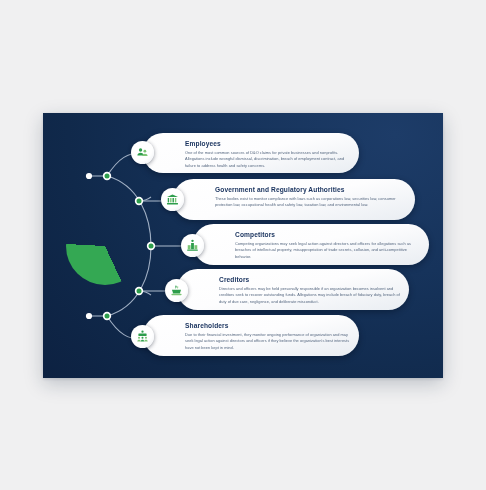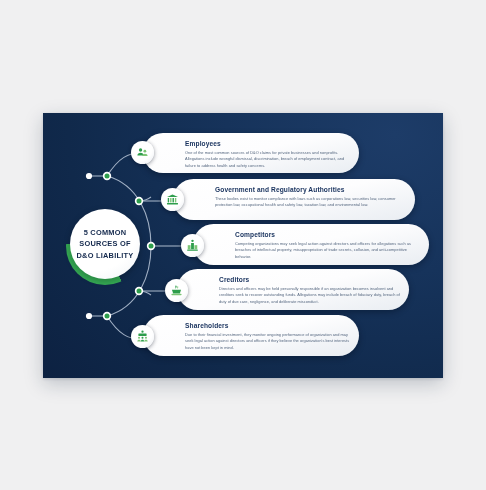--- a/index.html
+++ b/index.html
@@ -146,25 +146,20 @@
       <circle cx="108" cy="133" r="2.5" fill="#2e9e4c"></circle>
       <circle cx="96" cy="178" r="4.2" fill="#ffffff"></circle>
       <circle cx="96" cy="178" r="2.5" fill="#2e9e4c"></circle>
       <circle cx="64" cy="203" r="4.2" fill="#ffffff"></circle>
       <circle cx="64" cy="203" r="2.5" fill="#2e9e4c"></circle>
     </g>
   </svg>
 
   <div id="hub">
     <div class="ring"></div>
-    <div class="disc">
-      <div class="hub-text">5 COMMON
-SOURCES OF
-D&amp;O LIABILITY</div>
-    </div>
   </div>
 
   <div class="card" style="left:100px; top:20px; width:216px; height:40px;">
     <div class="card-title" style="left:42px; top:7px;">Employees</div>
     <div class="card-body" style="left:42px; top:17px; width:164px;">One of the most common sources of D&amp;O claims for private businesses and nonprofits. Allegations include wrongful dismissal, discrimination, breach of employment contract, and failure to address health and safety concerns.</div>
   </div>
   <div class="badge" style="left:88px; top:28px;">
     <svg width="13" height="13" viewBox="0 0 24 24">
       <circle cx="8.4" cy="7.4" r="3.1" fill="#2e9e4c"></circle>
       <path d="M2.6 17.4c0-3.2 2.6-5 5.8-5s5.8 1.8 5.8 5z" fill="#2e9e4c"></path>

